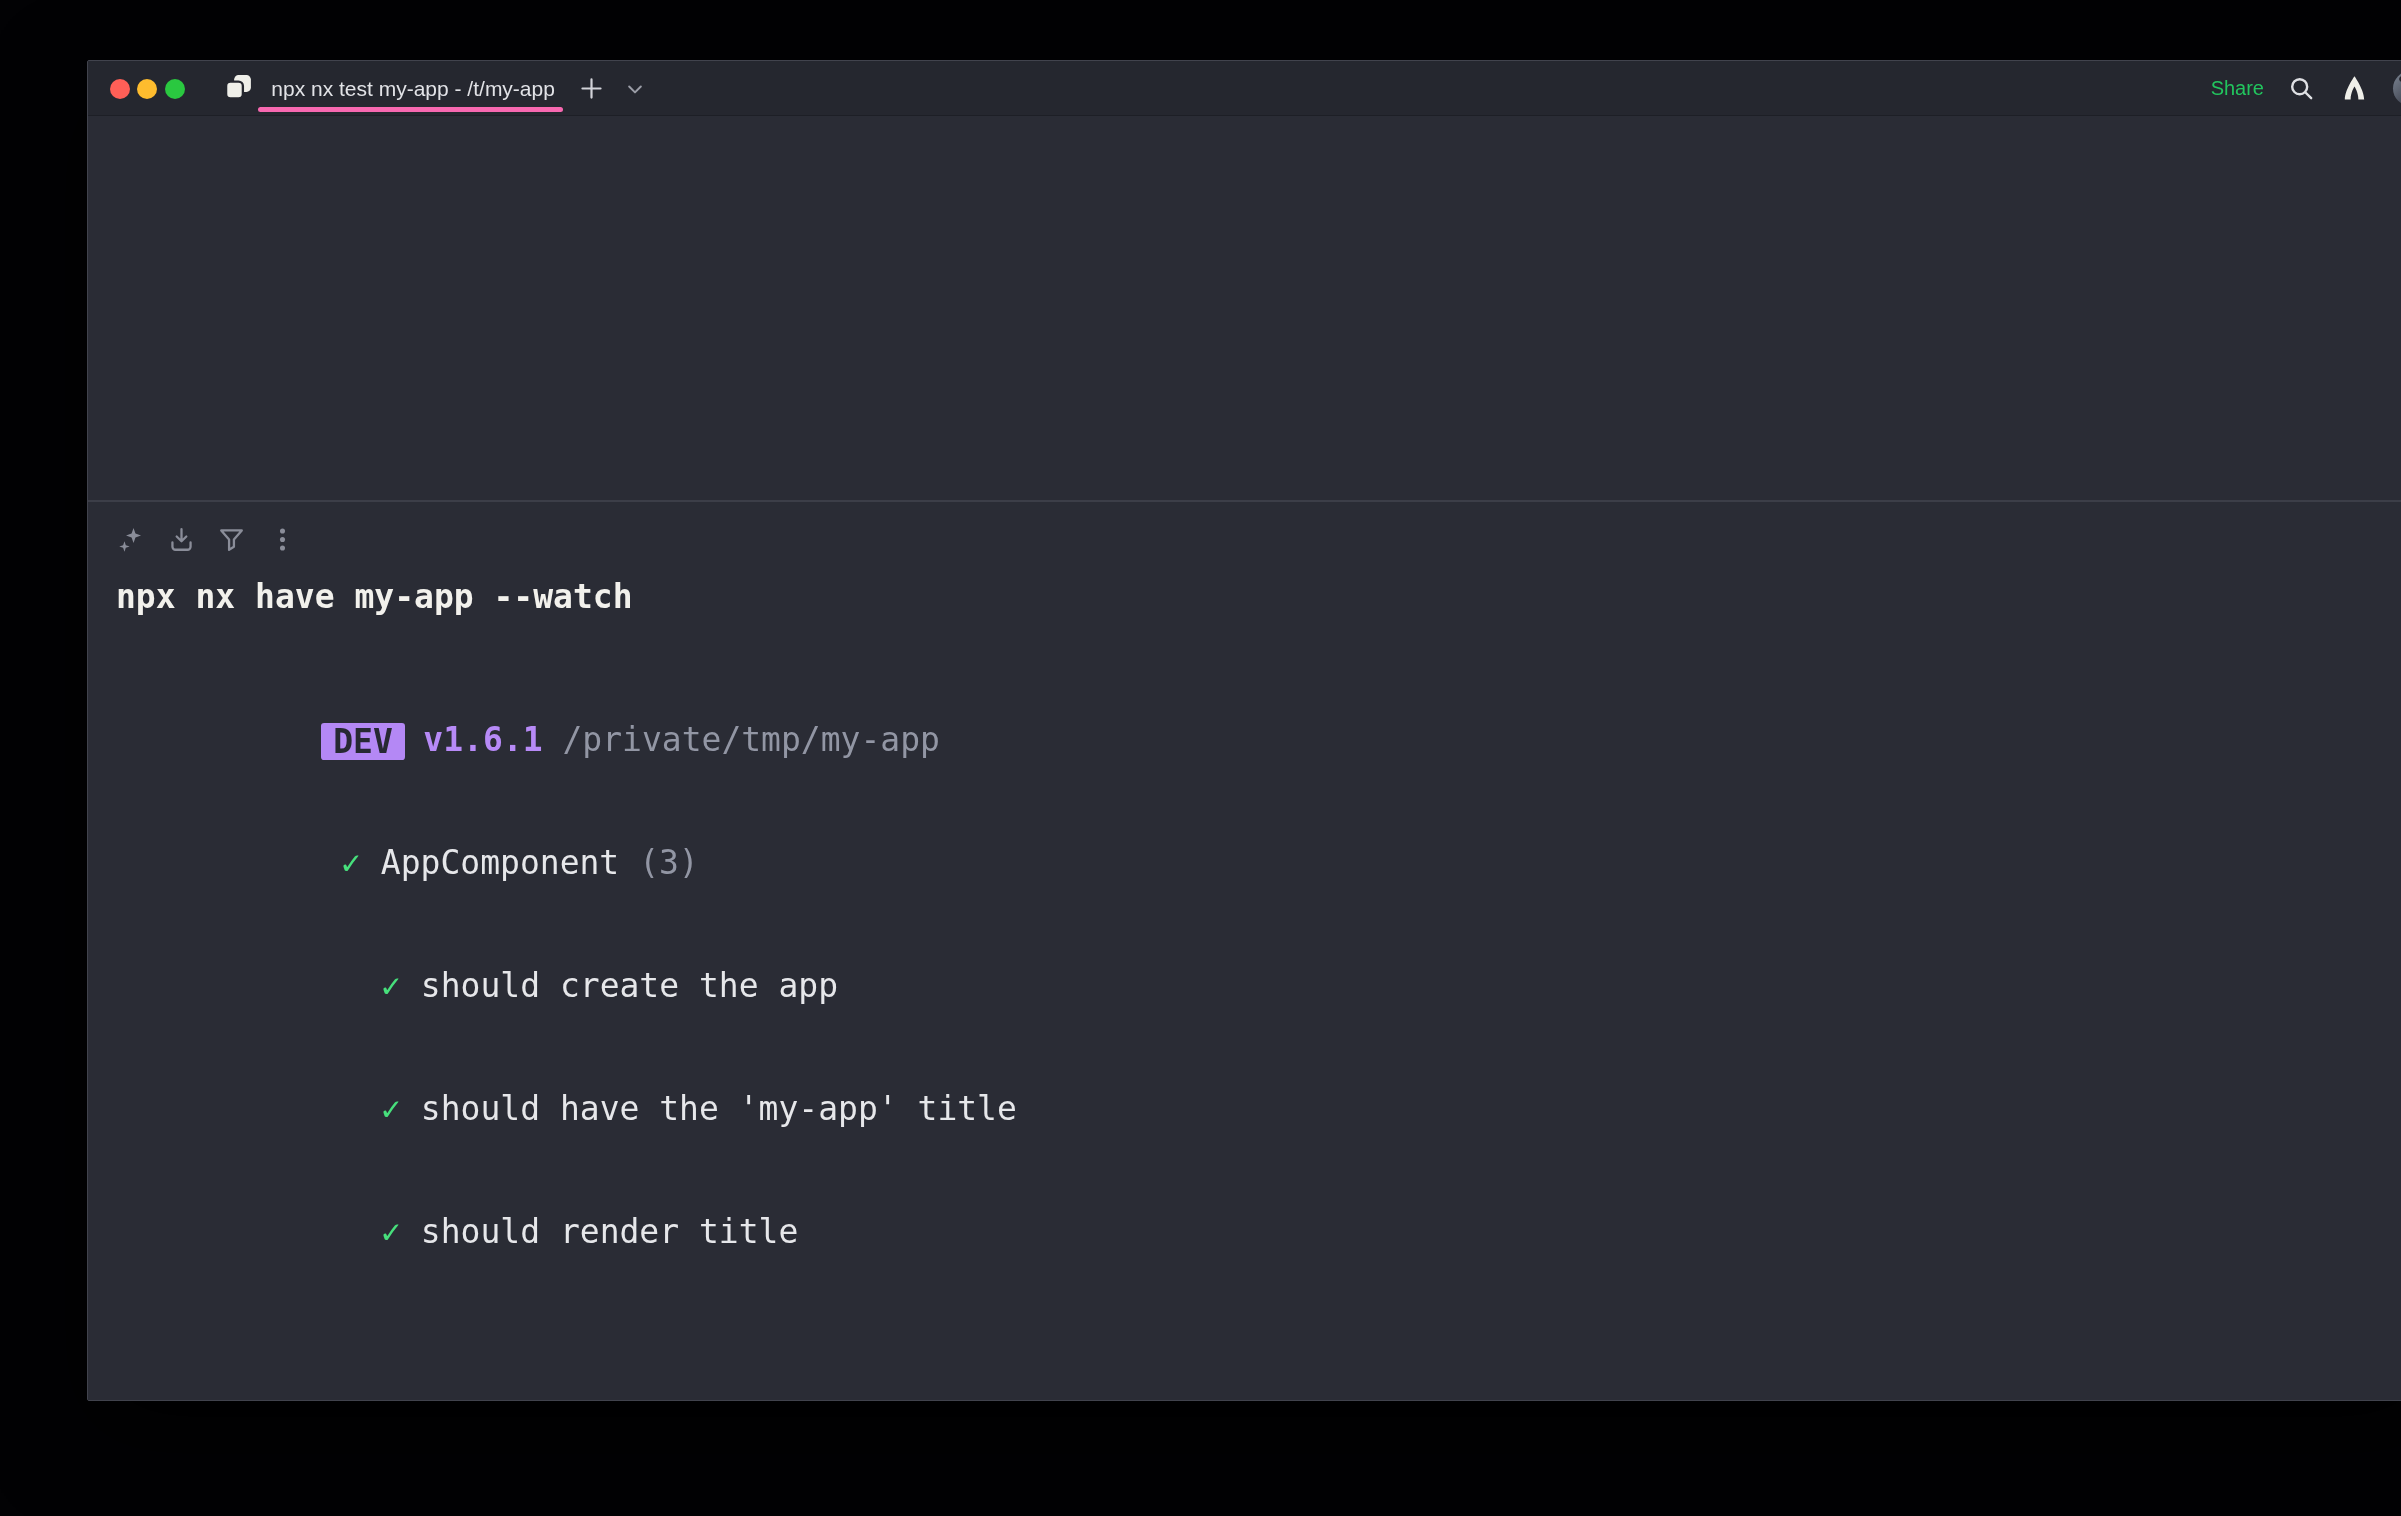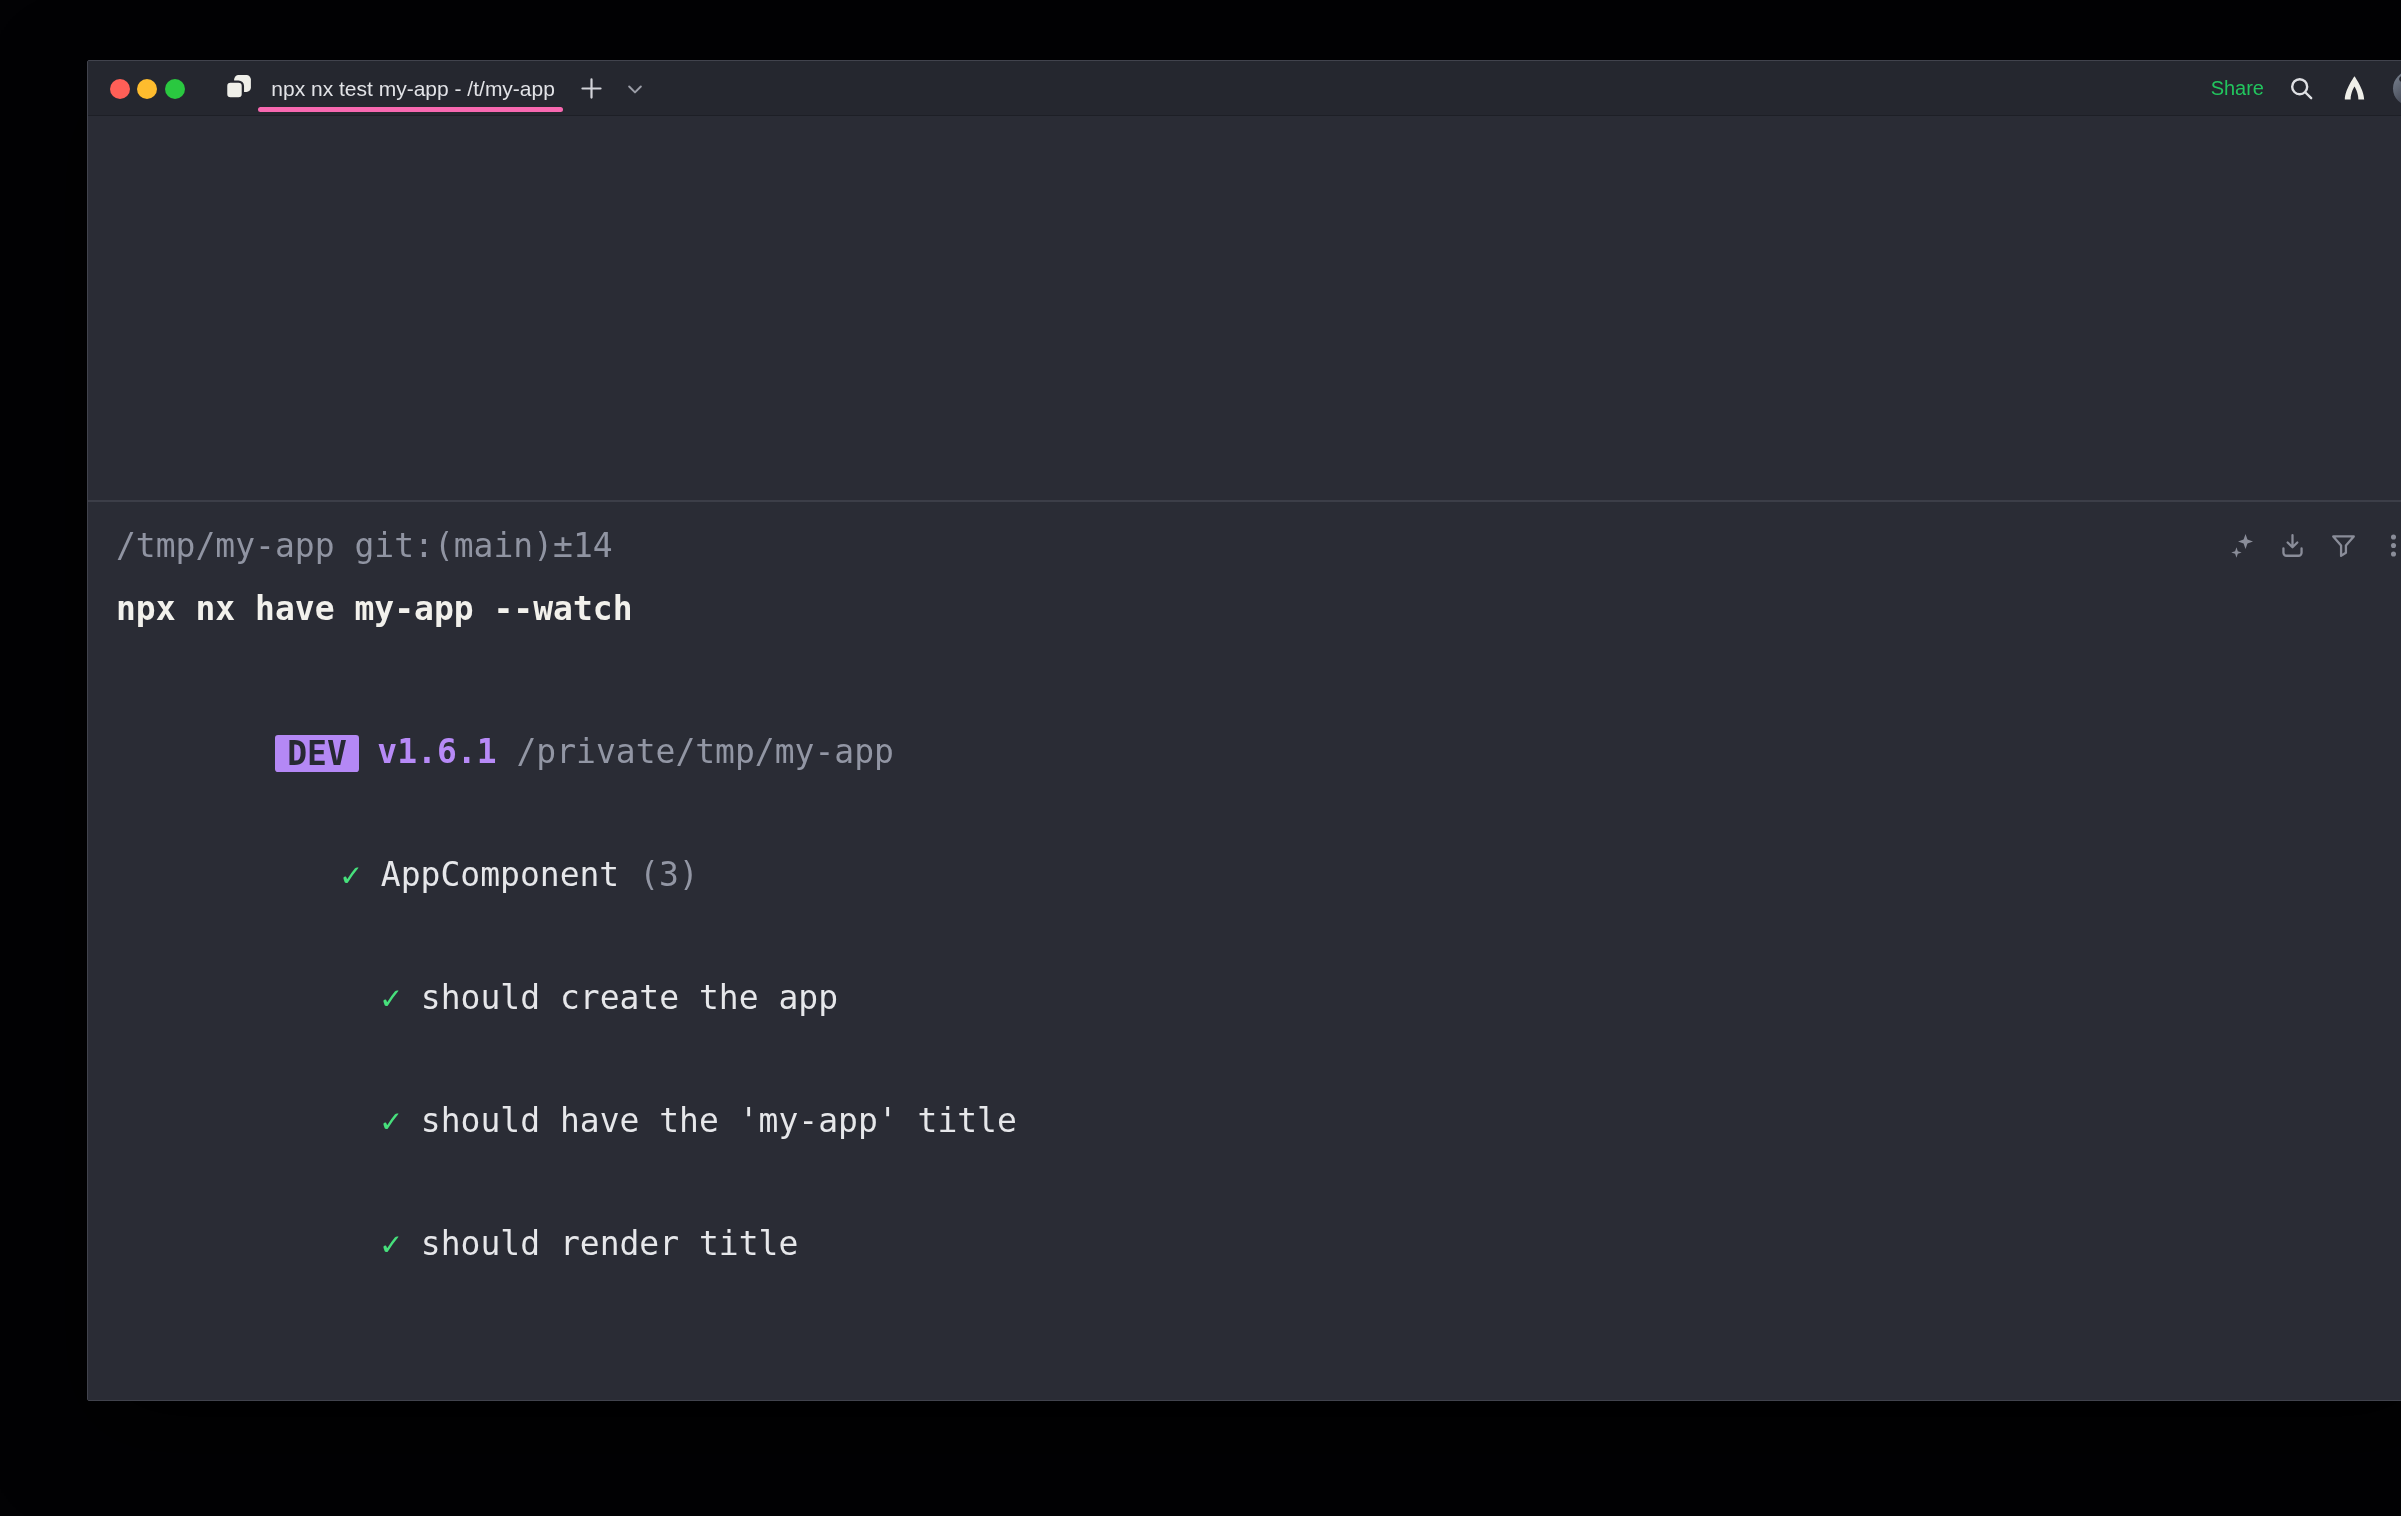--- a/index.html
+++ b/index.html
@@ -57,21 +57,21 @@
 
   .block-header { display:flex; justify-content:space-between; align-items:center; }
   .block-icons { display:flex; align-items:center; gap:21.5px; }
   .block-icons svg { display:block; }
 
   .prompt { color:#9094a2; }
   .command { margin-top:22px; color:#f2f1ec; font-weight:bold; }
 
   .dev-line { margin-top:61px; }
   .badge { display:inline-block; text-align:center; font-weight:bold;
-           border-radius:3.1px; line-height:37px; vertical-align:middle; }
+           border-radius:3.1px; line-height:37px; vertical-align:middle;margin-left:46px; }
   .dev-badge { width:84px; background:#b488f5; color:#272933; margin-right:18.4px; }
   .version { color:#b78af7;font-weight:bold; }
   .dim { color:#9296a4; }
   .bright { color:#e6e7ea;margin-top:36px; }
   .file-name { color:#dcdde2; }
 
   .file-line { margin-top:43px; padding-left:20px; }
   .suite-line { padding-left:66px; }
   .case-line { padding-left:106px; }
   .chk { color:#47e07c; margin-right:20px; }
@@ -129,21 +129,20 @@
     </div>
   </div>
 
   <div class="content">
     <div class="scrollback"></div>
     <div class="divider"></div>
 
     <div class="block">
 
       <div class="block-header">
-        <div class="tl prompt">/tmp/my-app git:(main)±14</div>
         <div class="block-icons">
           <span>
             <svg width="29" height="29" viewBox="0 0 24 24" fill="#8a8d99">
               <path d="M14.5 2.5l1.6 4.6 4.6 1.6-4.6 1.6-1.6 4.6-1.6-4.6-4.6-1.6 4.6-1.6z"></path>
               <path d="M7 13.5l1.1 3.2 3.2 1.1-3.2 1.1L7 22.1l-1.1-3.2-3.2-1.1 3.2-1.1z"></path>
             </svg>
           </span>
           <span>
             <svg width="29" height="29" viewBox="0 0 24 24" fill="none" stroke="#8a8d99" stroke-width="1.9" stroke-linecap="round" stroke-linejoin="round">
               <path d="M12 3.5v9.5M8 9.5l4 4 4-4"></path>

